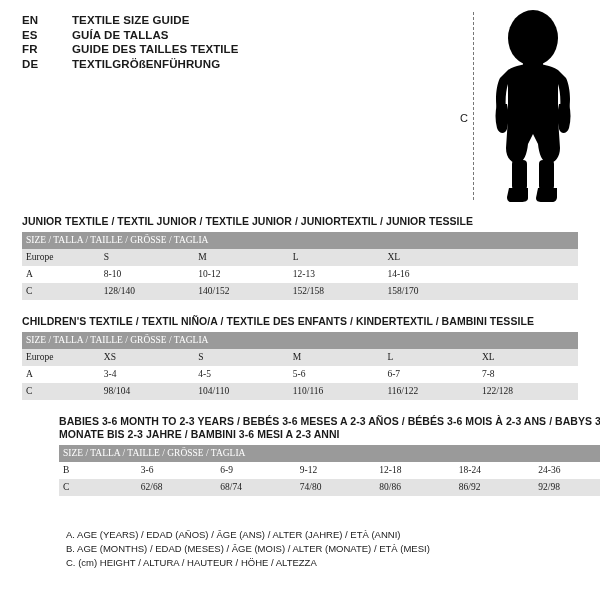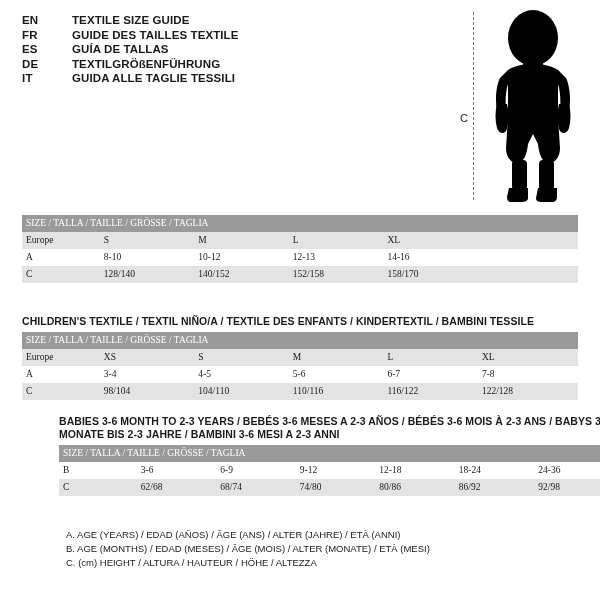--- a/index.html
+++ b/index.html
@@ -137,34 +137,30 @@
 <body>
 
 <div class="page">
 
   <div class="header">
     <div class="header-row">
       <span class="lang-code">EN</span>
       <span class="lang-title">TEXTILE SIZE GUIDE</span>
     </div>
     <div class="header-row">
+      <span class="lang-code">ES</span>
+      <span class="lang-title">GUÍA DE TALLAS</span>
+    </div>
+    <div class="header-row">
       <span class="lang-code">FR</span>
       <span class="lang-title">GUIDE DES TAILLES TEXTILE</span>
     </div>
     <div class="header-row">
-      <span class="lang-code">ES</span>
-      <span class="lang-title">GUÍA DE TALLAS</span>
-    </div>
-    <div class="header-row">
       <span class="lang-code">DE</span>
       <span class="lang-title">TEXTILGRÖßENFÜHRUNG</span>
-    </div>
-    <div class="header-row">
-      <span class="lang-code">IT</span>
-      <span class="lang-title">GUIDA ALLE TAGLIE TESSILI</span>
     </div>
   </div>
 
   <div class="figure-area">
     <div class="dashed-line"></div>
     <div class="c-label">C</div>
     <svg class="silhouette" width="110" height="195" viewBox="0 0 110 195">
       <g fill="#000000">
 
         <ellipse cx="55" cy="30" rx="25" ry="28"></ellipse>
@@ -190,20 +186,21 @@
         <rect x="61" y="152" width="15" height="30" rx="4"></rect>
 
         <path d="M31 180 L50 180 L50 190 C50 193 47 194 43 194 L33 194 C30 194 29 192 29 189 Z"></path>
 
         <path d="M60 180 L79 180 L79 189 C79 192 77 194 74 194 L64 194 C60 194 58 193 58 190 Z"></path>
       </g>
     </svg>
   </div>
 
   <div class="section" style="top:215px;">
+    <div class="section-title">JUNIOR TEXTILE / TEXTIL JUNIOR / TEXTILE JUNIOR / JUNIORTEXTIL / JUNIOR TESSILE</div>
     <table class="size-table">
       <colgroup>
         <col style="width:14%">
           <col style="width:17%">
           <col style="width:17%">
           <col style="width:17%">
           <col style="width:17%">
           <col style="width:18%">
       </colgroup>
       <tbody>

